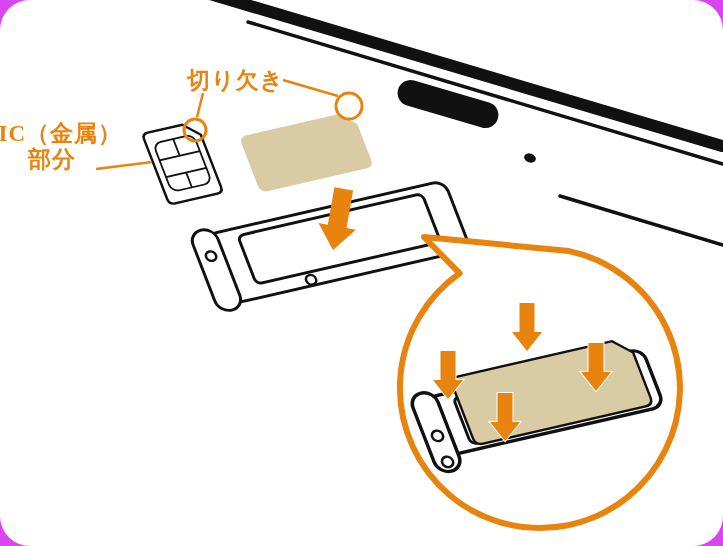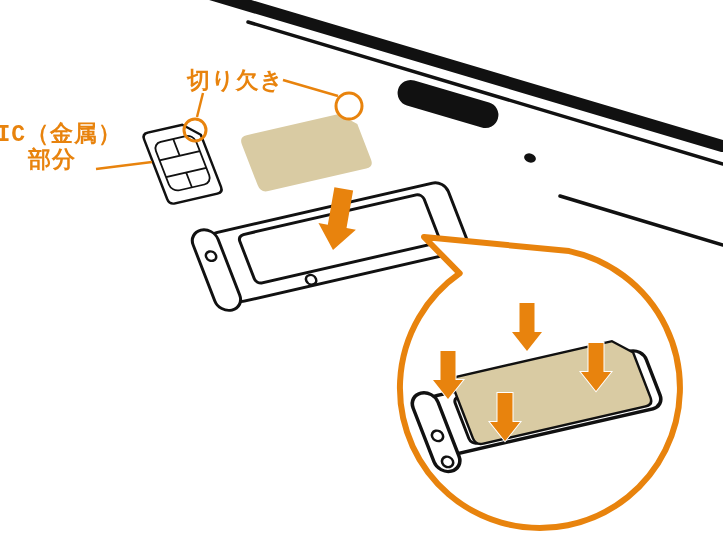--- a/index.html
+++ b/index.html
@@ -1,17 +1,17 @@
 <!DOCTYPE html>
 <html><head>
 <meta charset="utf-8">
 <style>
   html,body{margin:0;padding:0;background:#000;}
-  .frame{position:relative;width:723px;height:546px;background:#ffffff;overflow:hidden;
-         font-family:Liberation Mono, monospace;}
+  .frame{position:relative;width:723px;height:546px;background:#d946ef;overflow:hidden;
+         font-family:Liberation Serif, serif;}
   svg{display:block;}
   .outline{fill:#fff;stroke:#111;}
   .accent-stroke{stroke:#E8830D;fill:none;}
   .label{fill:#E8830D;font-size:23px;font-weight:600;letter-spacing:1px;}
 </style>
 </head>
 <body>
 
 <div class="frame">
 <svg width="723" height="546" viewBox="0 0 723 546">

